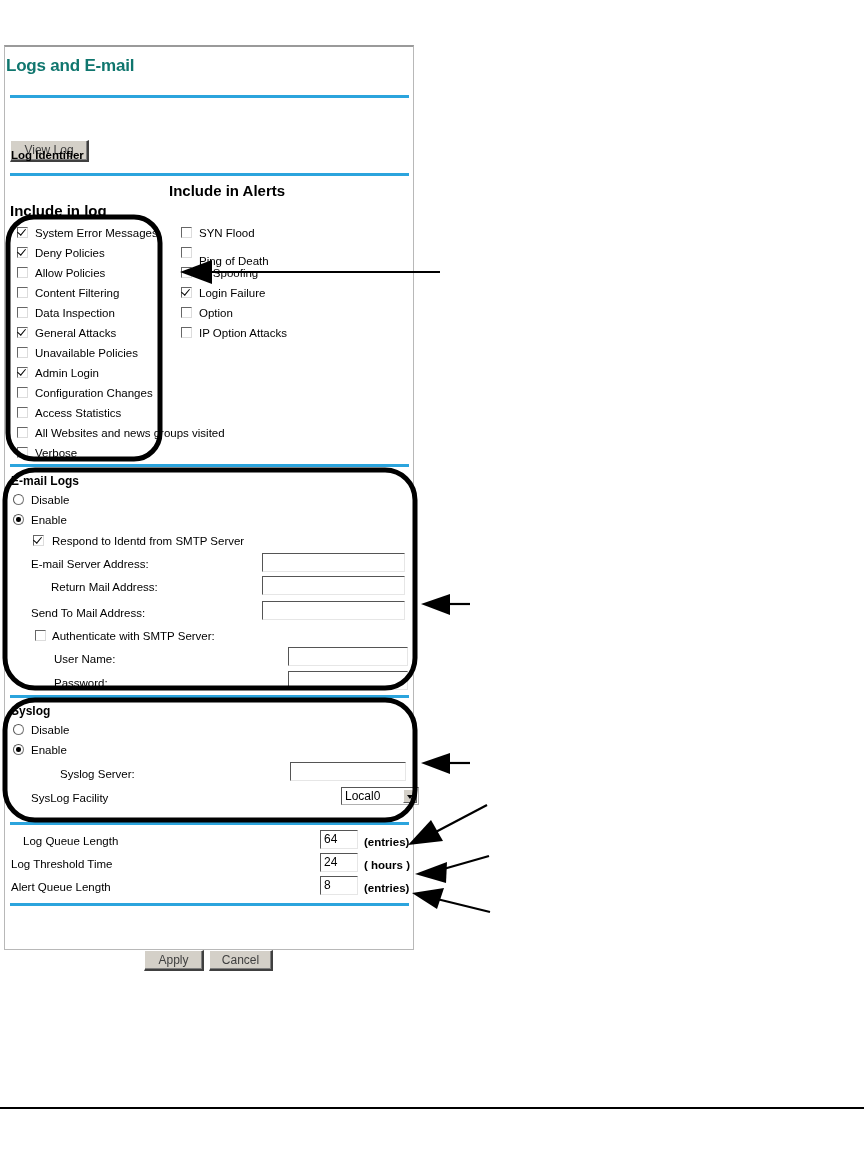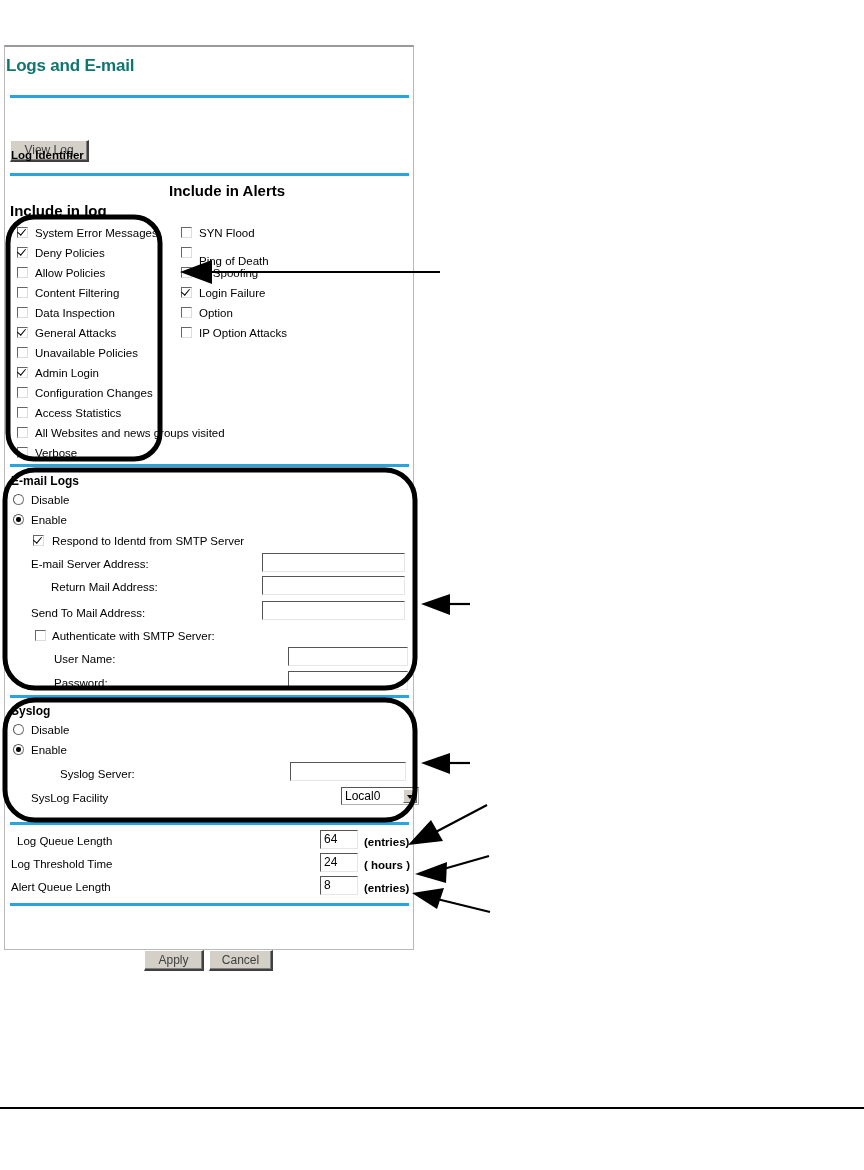--- a/index.html
+++ b/index.html
@@ -318,21 +318,21 @@
   <div class="txt" style="left:285px; top:715px; width:116px; height:19px;"></div>
 
   <div class="lbl" style="left:26px; top:745px;">SysLog Facility</div>
   <div class="sel" style="left:336px; top:740px; width:78px; height:18px;">
     <span>Local0</span>
     <span class="arrowbox"></span>
   </div>
 
   <div class="blue-rule" style="top:775px;"></div>
 
-  <div class="lbl" style="left:0; top:788px;padding-left:12px;">Log Queue Length</div>
+  <div class="lbl" style="left:6px; top:788px;padding-left:12px;">Log Queue Length</div>
   <div class="txt" style="left:315px; top:783px; width:38px; height:19px;">64</div>
   <div class="lbl lbl-b" style="left:359px; top:789px;">(entries)</div>
 
   <div class="lbl" style="left:6px; top:811px;">Log Threshold Time</div>
   <div class="txt" style="left:315px; top:806px; width:38px; height:19px;">24</div>
   <div class="lbl lbl-b" style="left:359px; top:812px;">( hours )</div>
 
   <div class="lbl" style="left:6px; top:834px;">Alert Queue Length</div>
   <div class="txt" style="left:315px; top:829px; width:38px; height:19px;">8</div>
   <div class="lbl lbl-b" style="left:359px; top:835px;">(entries)</div>

